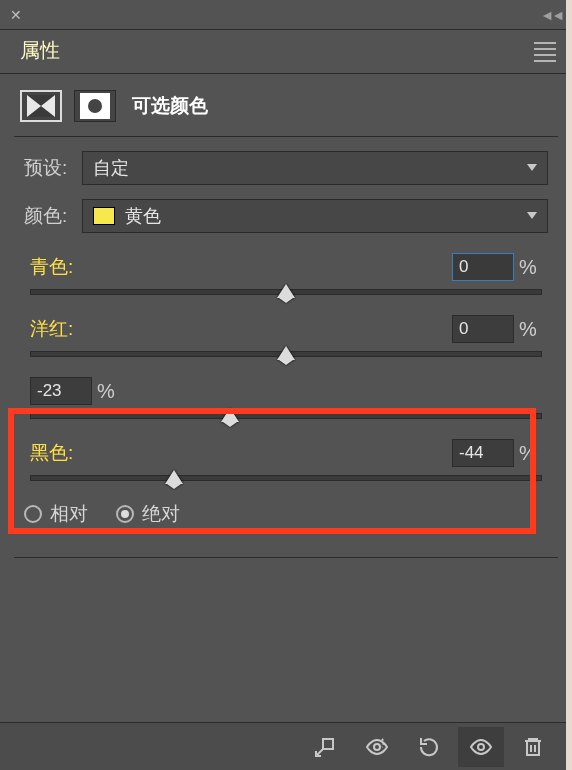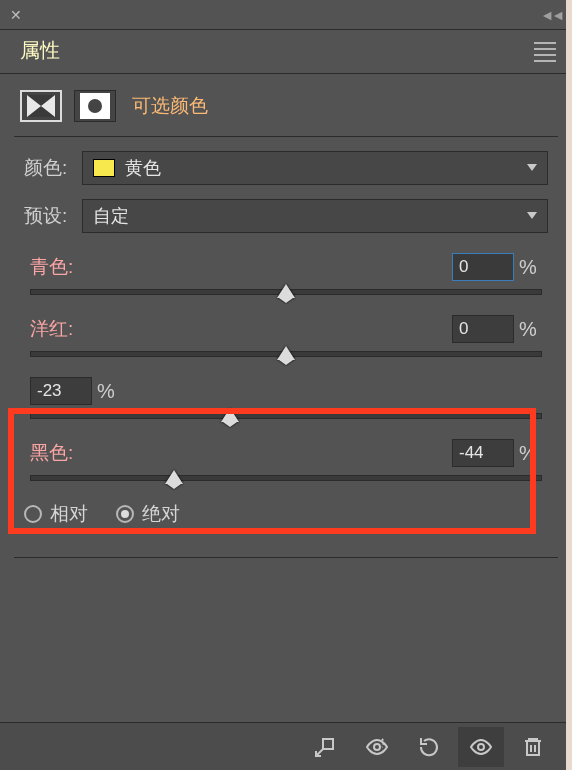--- a/index.html
+++ b/index.html
@@ -64,21 +64,21 @@
   }
   .iconbox {
     width: 42px; height: 32px; border: 1px solid #2b2b2b;
     display: flex; align-items: center; justify-content: center;
     background: #444;
   }
   .iconbox.active { border: 2px solid #dcdcdc; }
   .adj-icon svg { width: 28px; height: 22px; }
   .mask-icon { width: 30px; height: 26px; background: #fff; display:flex;align-items:center;justify-content:center;}
   .mask-icon .dot { width: 14px; height: 14px; border-radius: 50%; background: #444; }
-  .icontitle { font-size: 19px; color: #fdba74; margin-left: 4px;}
+  .icontitle { font-size: 19px; color: #ffffff; margin-left: 4px; font-weight: bold;}
   .panelbody {
     border: 1px solid #2b2b2b;
     border-left: none; border-right: none;
     padding: 14px 10px 30px;
   }
   .row {
     display: flex; align-items: center; gap: 12px; margin-bottom: 14px;
   }
   .row label { width: 46px; font-size: 19px; color: #d0d0d0; }
   .dropdown {
@@ -95,21 +95,21 @@
   .dropdown .chev {
     position: absolute; right: 10px; top: 12px;
     width: 0; height: 0;
     border-left: 5px solid transparent;
     border-right: 5px solid transparent;
     border-top: 7px solid #c9c9c9;
   }
   .sliders { padding: 6px 6px 0 6px; }
   .srow { margin-bottom: 8px; }
   .srow .top { display: flex; align-items: center; margin-bottom: 8px; }
-  .srow .lbl { flex: 1; font-size: 19px; color: #fca5a5; }
+  .srow .lbl { flex: 1; font-size: 19px; color: #fde047; }
   .srow .val {
     width: 62px; height: 28px; background: #3d3d3d;
     border: 1px solid #2b2b2b;
     color: #e4e4e4; font-size: 17px;
     text-align: left; padding: 0 6px;
     font-family: inherit;
   }
   .srow .val.active { border: 1.5px solid #3a7dbf; background:#3a3a3a;}
   .srow .pct { width: 28px; text-align: center; font-size: 20px; color: #cfcfcf; }
   .track {
@@ -199,31 +199,31 @@
       <div class="iconbox">
         <div class="mask-icon">
             <div class="dot"></div>
           </div>
       </div>
       <span class="icontitle">可选颜色</span>
     </div>
 
     <div class="panelbody">
       <div class="row">
+        <label>预设:</label>
+        <div class="dropdown">
+          <span>自定</span>
+          <span class="chev"></span>
+        </div>
+      </div>
+      <div class="row">
         <label>颜色:</label>
         <div class="dropdown">
           <span class="swatch" style="background:#f6e84d"></span>
           <span>黄色</span>
-          <span class="chev"></span>
-        </div>
-      </div>
-      <div class="row">
-        <label>预设:</label>
-        <div class="dropdown">
-          <span>自定</span>
           <span class="chev"></span>
         </div>
       </div>
 
       <div class="sliders" id="sliders">
           <div class="srow">
             <div class="top">
               <span class="lbl">青色:</span>
               <input class="val active" value="0" style="">
               <span class="pct">%</span>

